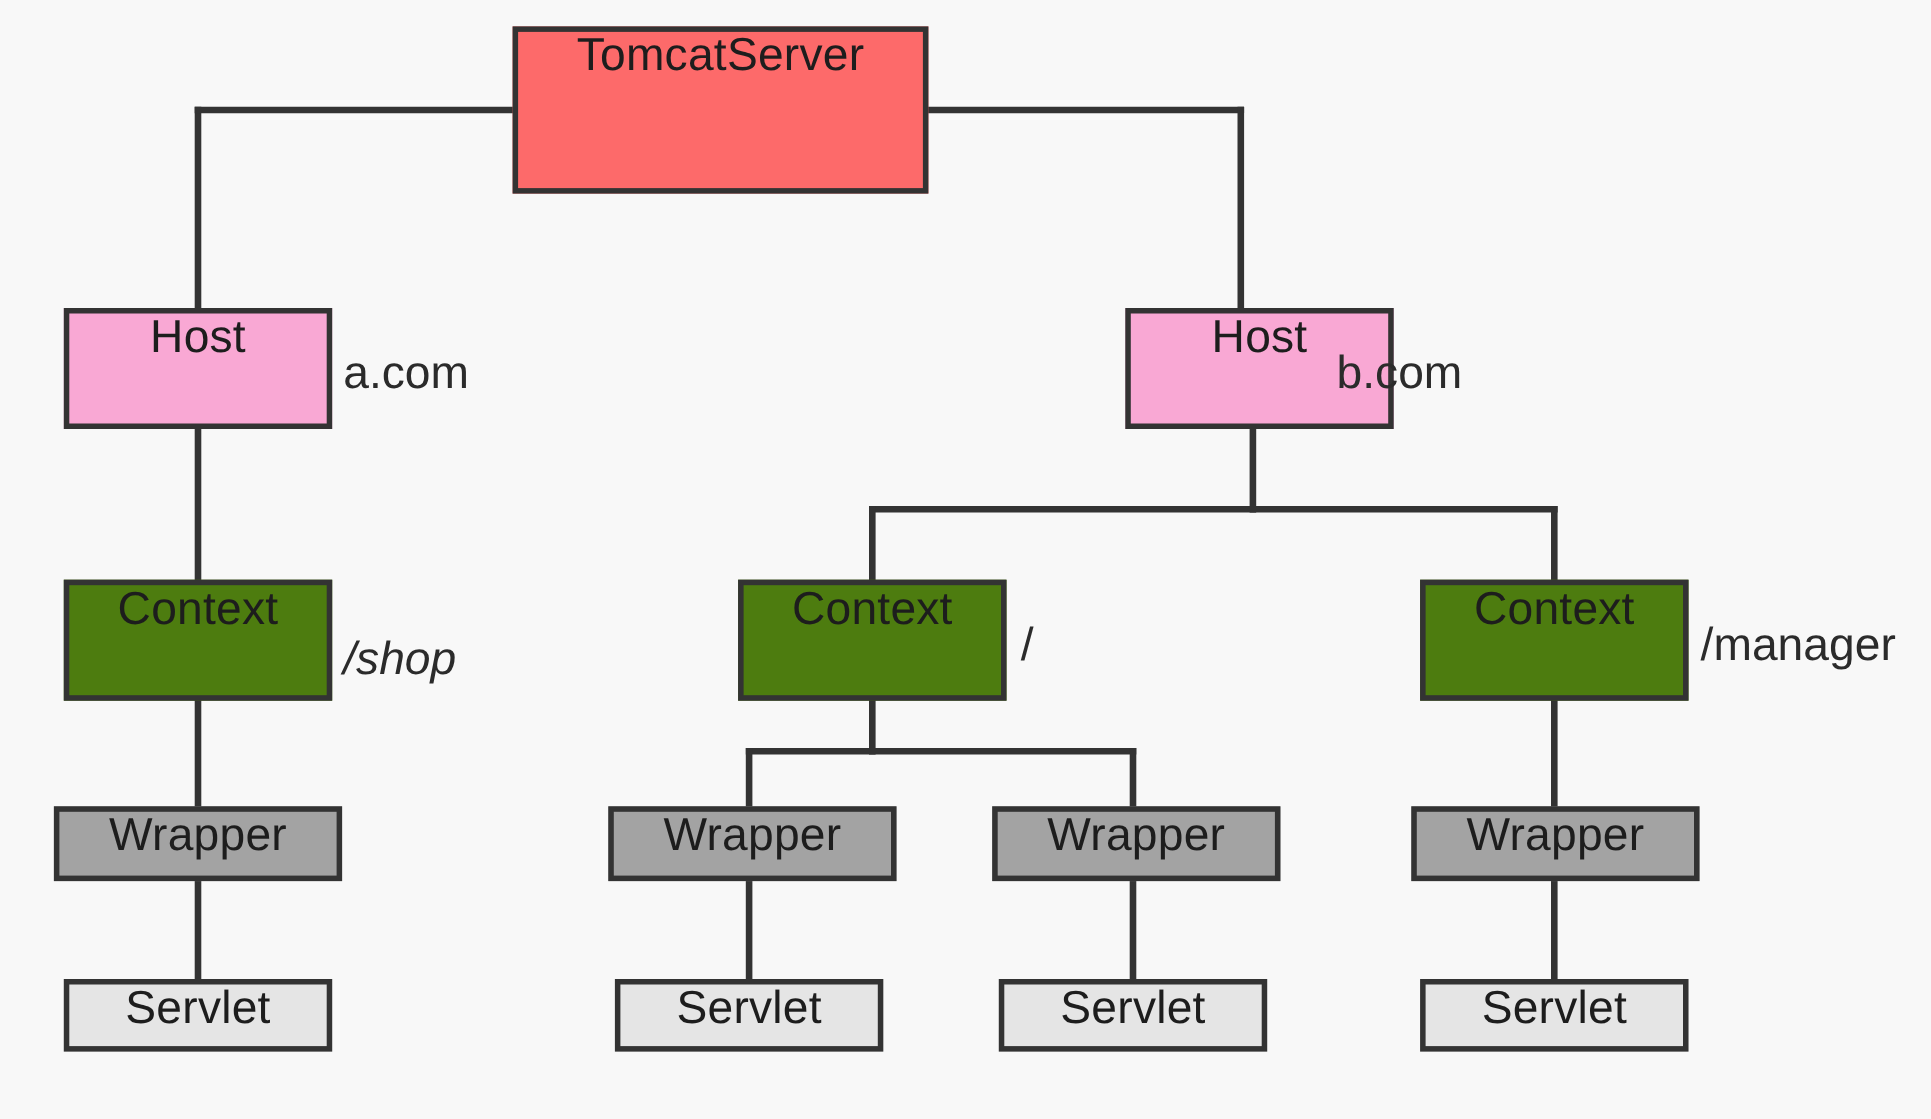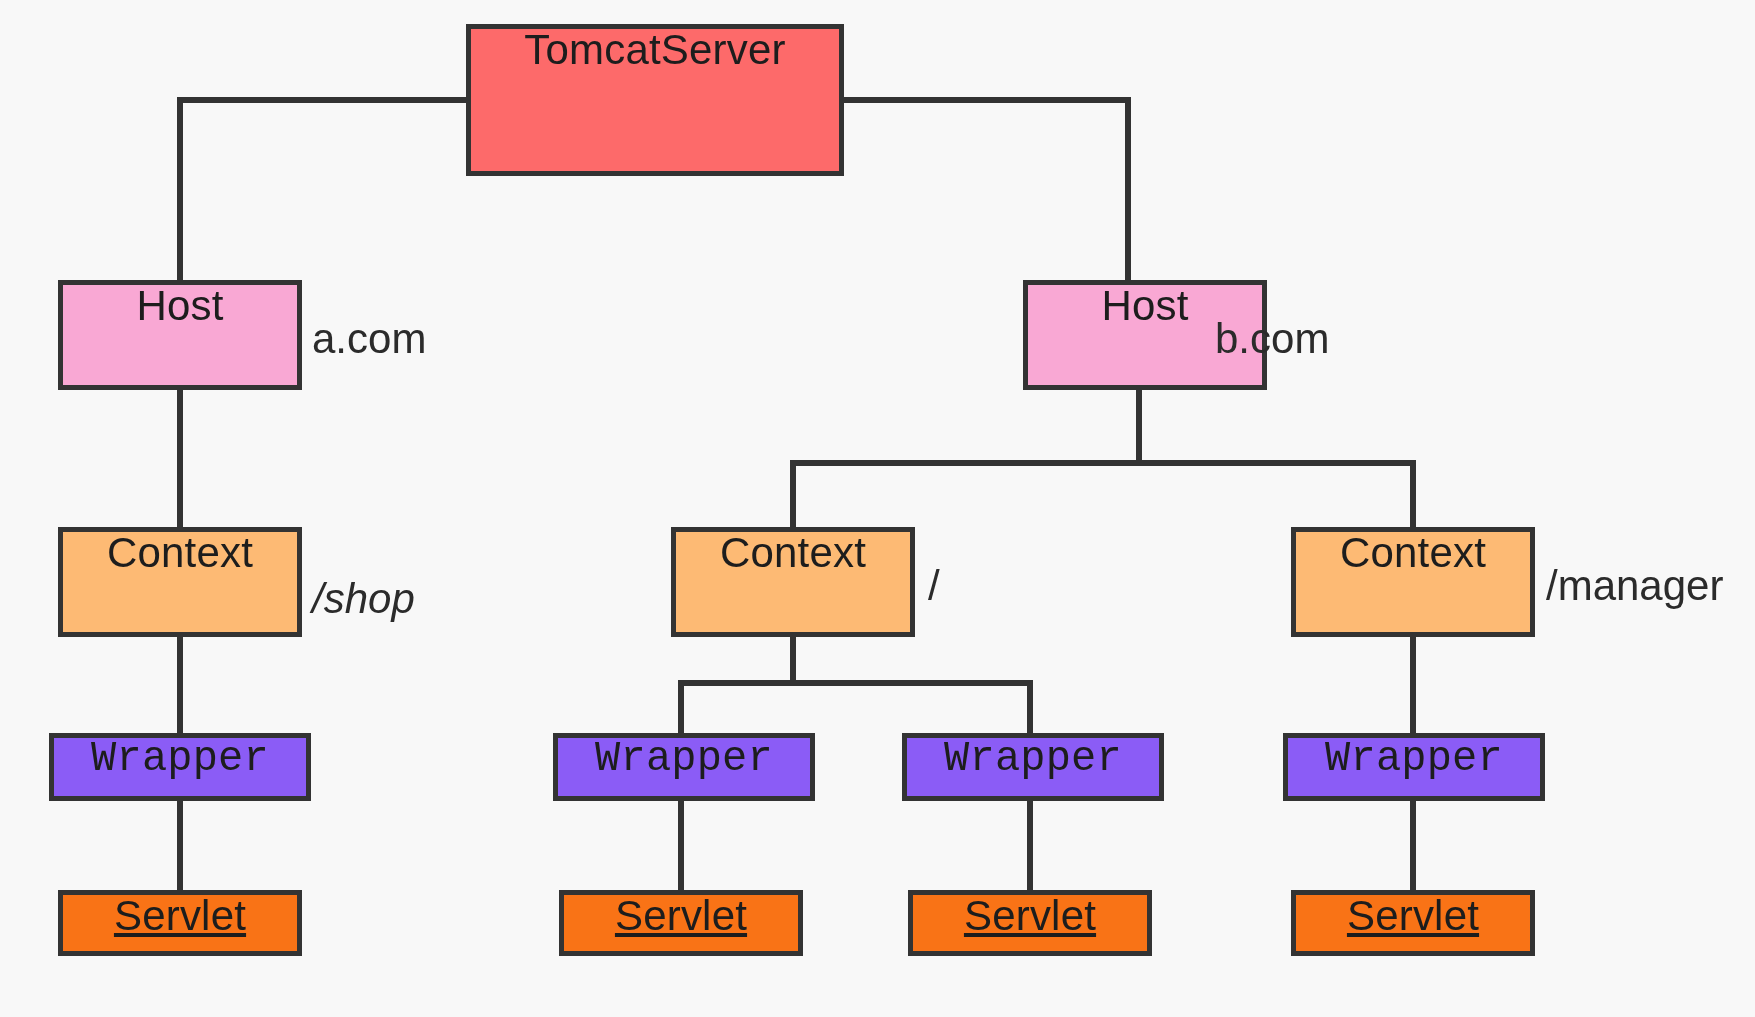--- a/index.html
+++ b/index.html
@@ -35,23 +35,23 @@
     align-items: flex-start;
     justify-content: center;
     color: #1d1d1d;
     font-size: 42px;
     line-height: 1;
     letter-spacing: 0.2px;
     white-space: nowrap;
   }
   .node.server  { background: #fd6a6a; }
   .node.host    { background: #f9a8d4; }
-  .node.context { background: #fdba74; }
-  .node.wrapper { background: #8b5cf6; font-family: Liberation Mono, monospace; }
-  .node.servlet { background: #f97316; text-decoration: underline; }
+  .node.context { background: #4d7c0f; }
+  .node.wrapper { background: #a3a3a3; }
+  .node.servlet { background: #e5e5e5; }
 
   .side-label {
     position: absolute;
     color: #2b2b2b;
     font-size: 42px;
     line-height: 1;
     white-space: nowrap;
   }
   .below-label {
     position: absolute;

